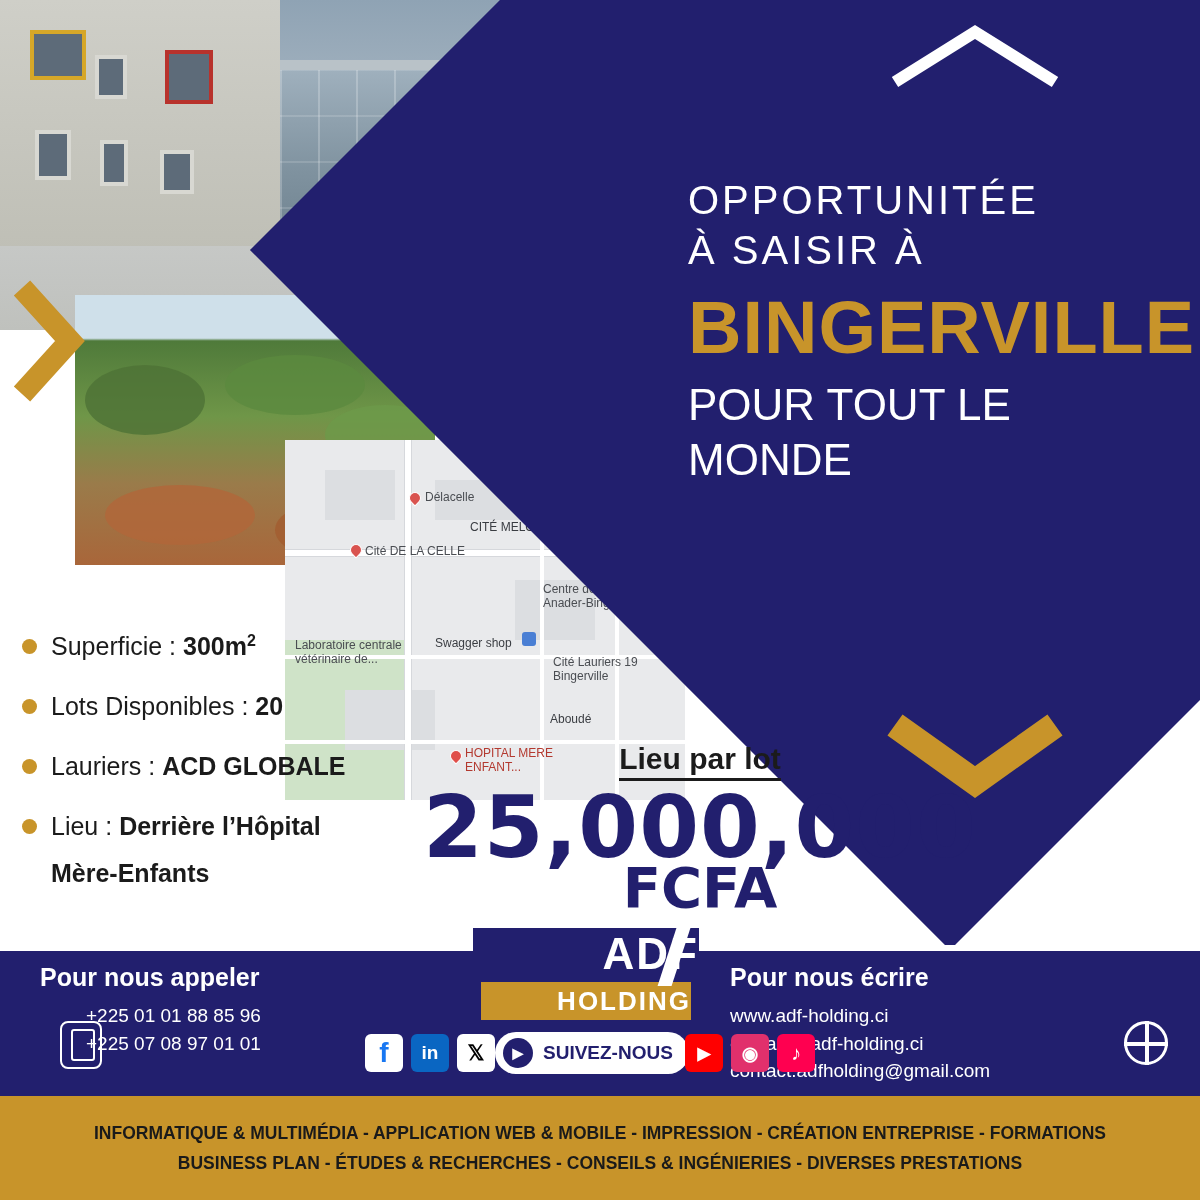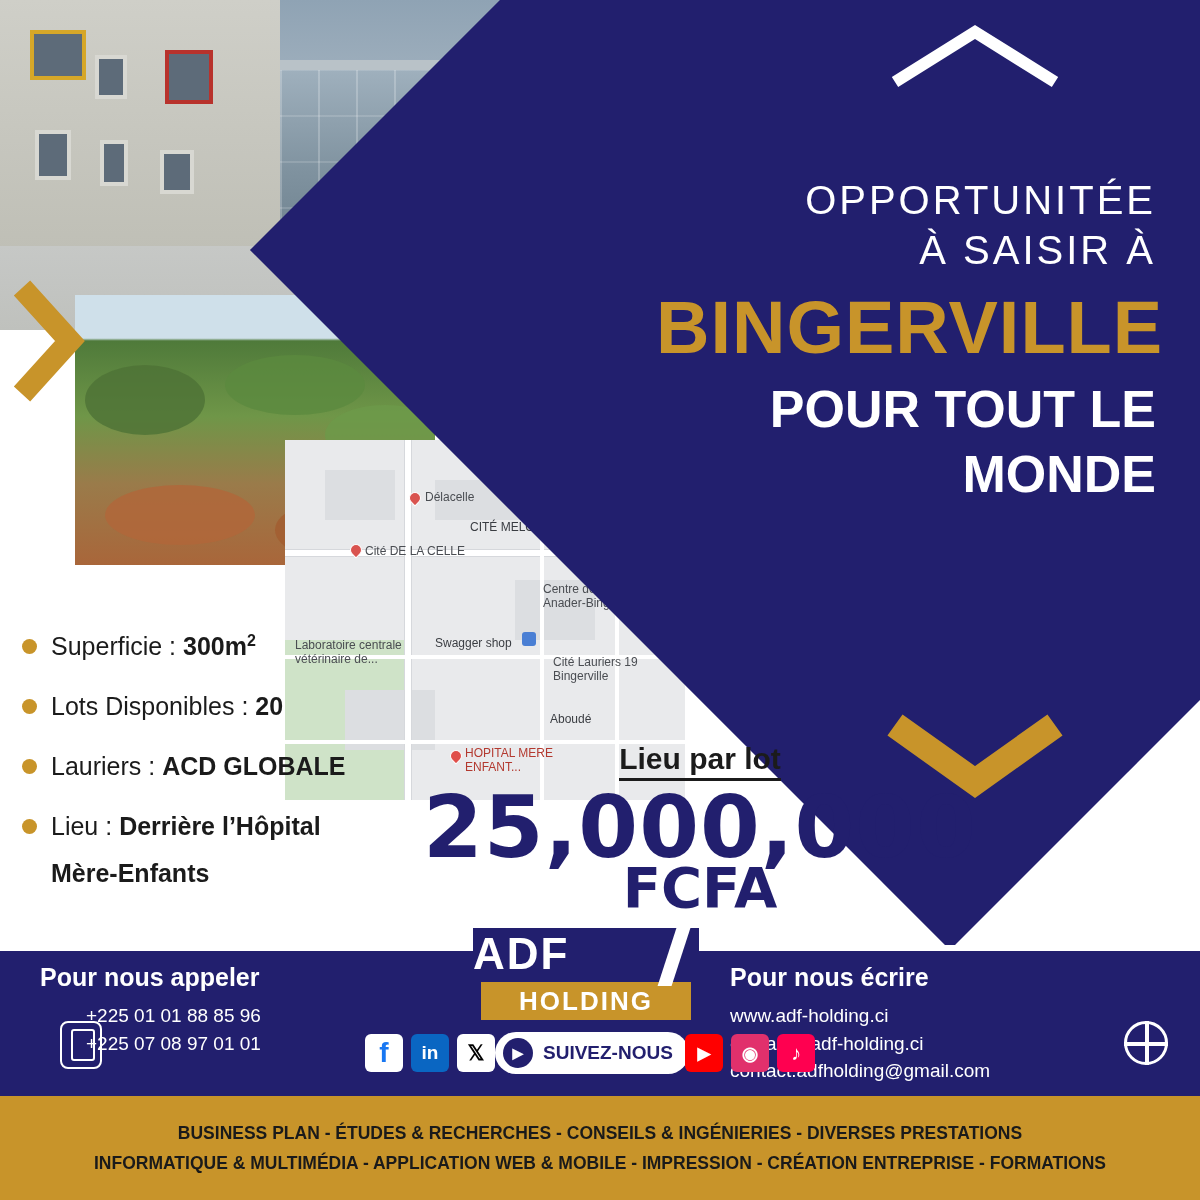--- a/index.html
+++ b/index.html
@@ -97,30 +97,30 @@
     width: 990px; height: 990px;
     background: #221f6e;
     transform: rotate(45deg);
     transform-origin: center;
   }
   .navy-diamond-clip {
     position:absolute; left:0; top:0; width:1200px; height:945px; overflow:hidden;
   }
 
   .headline {
-    position: absolute; right: 44px; top: 175px; width: 500px;
-    text-align: right; color: #ffffff; z-index: 6;
+    position: absolute; right: 12px; top: 175px; width: 500px;
+    text-align: left; color: #ffffff; z-index: 6;
   }
   .headline .l1 { font-size: 40px; letter-spacing: 3px; font-weight: 400; line-height: 1.25; }
   .headline .l2 { font-size: 40px; letter-spacing: 3px; font-weight: 400; line-height: 1.25; margin-bottom: 14px;}
   .headline .city {
     font-size: 74px; font-weight: 800; color: #c8942a; letter-spacing: 1px; line-height: 1.05;
     margin: 6px 0 10px;
   }
-  .headline .l3 { font-size: 52px; font-weight: 700; line-height: 1.25; }
+  .headline .l3 { font-size: 44px; font-weight: 400; line-height: 1.25; }
 
   
   .chev { position:absolute; z-index: 7; }
   .chev svg { display:block; }
 
   
   .features {
     position: absolute; left: 22px; top: 630px; width: 420px; z-index: 8;
   }
   .feat-row {
@@ -150,25 +150,25 @@
     font-family: "DejaVu Sans", sans-serif;
   }
 
   
   .logo {
     position:absolute; left: 473px; top: 928px; width: 226px; height: 100px; z-index: 12;
     background: #221f6e;
   }
   .logo .adf {
     color: #ffffff; font-size: 44px; font-weight: 800; letter-spacing: 2px;
-    text-align: left; line-height: 52px;
+    text-align: right; line-height: 52px;
   }
   .logo .holding {
     background: #c8942a; color: #ffffff; font-size: 26px; font-weight: 800;
-    letter-spacing: 2px; text-align: center; line-height: 38px; margin: 2px 8px 0;
+    letter-spacing: 2px; text-align: right; line-height: 38px; margin: 2px 8px 0;
   }
   .logo .slash {
     position:absolute; right: 18px; top: 0; width: 14px; height: 58px;
     background:#ffffff; transform: skewX(-18deg);
   }
 
   
   .contact {
     position:absolute; left:0; bottom: 104px; width: 1200px; height: 145px;
     background: #221f6e; color:#ffffff; z-index: 10;
@@ -402,17 +402,17 @@
       <div class="sicon" style="left:376px;background:#e1306c;color:#ffffff;font-size:19px;">
         <span>◉</span>
       </div>
       <div class="sicon" style="left:422px;background:#ff0050;color:#ffffff;font-size:20px;">
         <span>♪</span>
       </div>
     </div>
   </div>
 
   <div class="services">
+    <div>INFORMATIQUE &amp; MULTIMÉDIA - APPLICATION WEB &amp; MOBILE - IMPRESSION - CRÉATION ENTREPRISE - FORMATIONS</div>
     <div>BUSINESS PLAN - ÉTUDES &amp; RECHERCHES - CONSEILS &amp; INGÉNIERIES - DIVERSES PRESTATIONS</div>
-    <div>INFORMATIQUE &amp; MULTIMÉDIA - APPLICATION WEB &amp; MOBILE - IMPRESSION - CRÉATION ENTREPRISE - FORMATIONS</div>
   </div>
 
 </div>
 
 </body></html>

